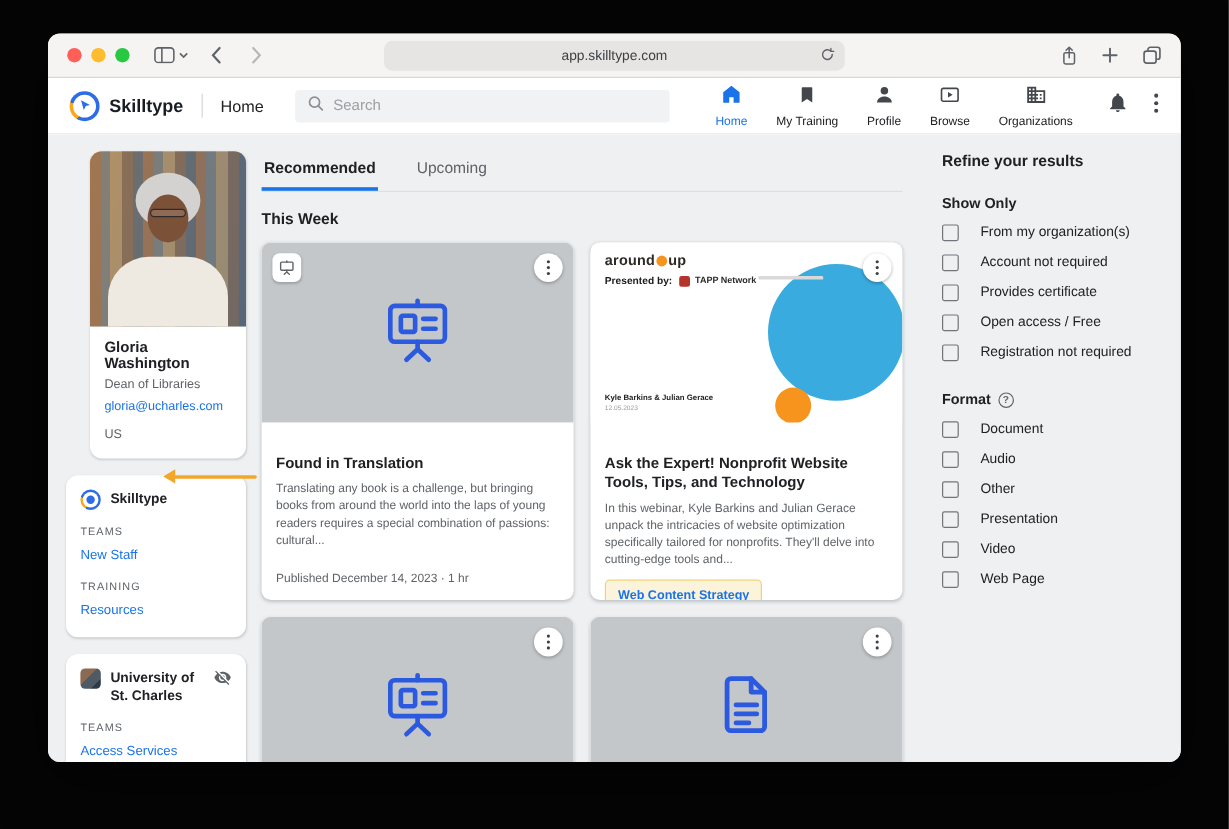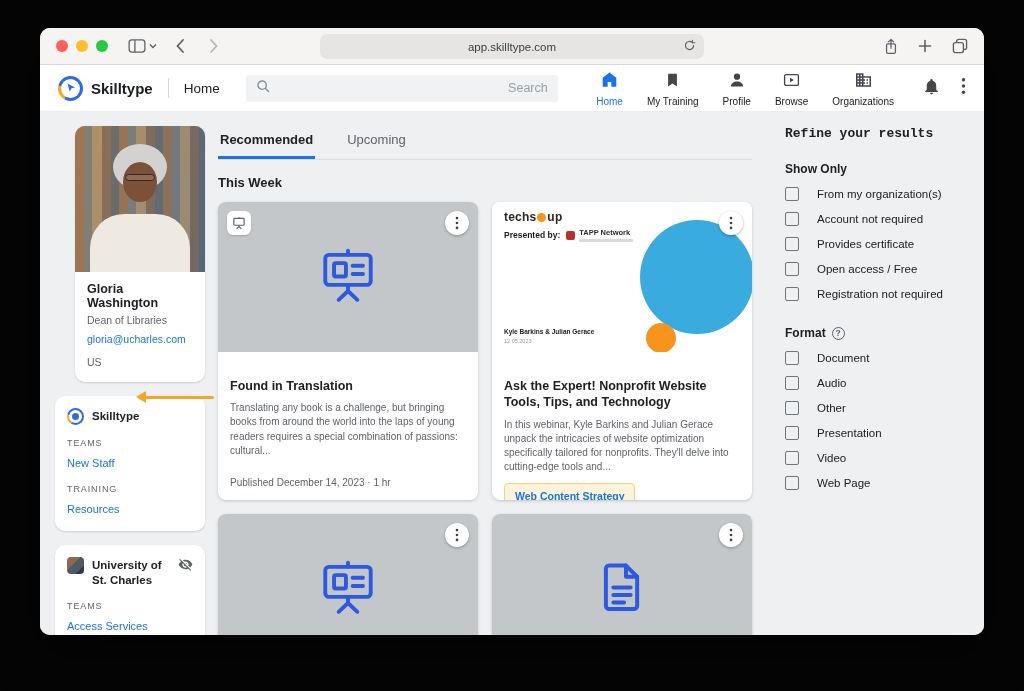--- a/index.html
+++ b/index.html
@@ -35,21 +35,21 @@
     background:conic-gradient(from 210deg,#f6a81f 0 75deg,#2e6be6 75deg 360deg);
     display:flex;align-items:center;justify-content:center;}
   .logo::before{content:"";position:absolute;inset:3px;background:#fff;border-radius:50%;}
   .logo svg{position:relative;z-index:1;}
   .brand{font-size:15px;font-weight:700;color:#181c25;margin-left:8px;}
   .hdr-divider{width:1px;height:20px;background:#d6d6d6;margin:0 15px;}
   .hdr-section{font-size:13.5px;color:#202124;}
   .searchbox{margin-left:26px;width:312px;height:27px;background:#f1f2f3;border-radius:3px;
     display:flex;align-items:center;padding:0 10px;gap:8px;color:#8a9096;}
   .searchbox input{border:0;background:transparent;outline:none;font-size:12.5px;color:#c2410c;width:100%;
-    font-family:inherit;text-align:right;}
+    font-family:inherit;}
   .searchbox input::placeholder{color:#9aa0a6;}
   .hdr-nav{margin-left:auto;display:flex;align-items:flex-end;gap:24px;}
   .nav-item{display:flex;flex-direction:column;align-items:center;gap:3px;color:#43474c;cursor:pointer;}
   .nav-item .lbl{font-size:10px;color:#202124;white-space:nowrap;}
   .nav-item.active{color:#1a73e8;}
   .nav-item.active .lbl{color:#1a73e8;}
   .bell{margin-left:28px;color:#43474c;}
   .kebab-hdr{margin-left:20px;color:#43474c;}
 
   
@@ -116,29 +116,29 @@
   .thumb-inner{position:absolute;inset:0;padding:8px 0 0 12px;}
   .circle-blue{position:absolute;left:148px;top:18px;width:114px;height:114px;border-radius:50%;background:#3aabde;}
   .circle-orange{position:absolute;left:154px;top:121px;width:30px;height:30px;border-radius:50%;background:#f7941e;}
   .ts-logo{font-size:12px;font-weight:800;color:#2d2a26;display:flex;align-items:center;letter-spacing:.2px;}
   .ts-o{width:9px;height:9px;border-radius:50%;background:#f7941e;display:inline-block;margin:1px 1px 0;}
   .thumb-title{margin-top:6px;font-size:13px;line-height:16px;font-weight:800;color:#f7941e;position:relative;z-index:2;width:150px;}
   .presented{margin-top:5px;display:flex;align-items:center;gap:6px;position:relative;z-index:2;}
   .presented .pb{font-size:8.5px;font-weight:800;color:#1b1b1b;}
   .tapp{display:flex;align-items:center;gap:4px;}
   .tapp-mark{width:9px;height:9px;background:#b5332a;border-radius:2px;flex:0 0 9px;}
-  .tapp-col{display:flex;flex-direction:column;gap:2px;}
+  .tapp-col{display:flex;flex-direction:row;gap:2px;}
   .tapp-name{font-size:7.5px;font-weight:800;color:#2b2b2b;line-height:1;}
   .tapp-sub{width:54px;height:3px;background:#d9d9d9;border-radius:1px;}
   .speakers{position:absolute;left:12px;bottom:17px;font-size:6.5px;font-weight:700;color:#222;z-index:2;}
   .tdate{position:absolute;left:12px;bottom:8px;font-size:5.5px;color:#9a9a9a;z-index:2;}
 
   
   .col-filters{margin-left:33px;width:200px;}
-  .f-title{font-size:13px;font-weight:700;color:#202124;font-family:Liberation Mono, monospace;}
+  .f-title{font-size:13px;font-weight:700;color:#202124;}
   .f-sub{font-size:12px;font-weight:700;color:#202124;margin-top:21px;display:flex;align-items:center;gap:6px;}
   .chk-row{display:flex;align-items:center;gap:18px;margin-top:11px;cursor:pointer;}
   .chk{width:14px;height:14px;border:1.6px solid #70757a;border-radius:2px;flex:0 0 14px;background:transparent;}
   .chk-lbl{font-size:11.5px;color:#202124;}
   .mt-lg{margin-top:25px;}
   .help{width:13px;height:13px;border:1.4px solid #5f6368;border-radius:50%;color:#5f6368;font-size:8.5px;
     font-weight:700;display:flex;align-items:center;justify-content:center;cursor:pointer;line-height:1;}
 
   
   .arrow-anno{position:absolute;left:96px;top:363px;width:78px;height:13px;z-index:40;pointer-events:none;}
@@ -376,21 +376,21 @@
           </div>
           <div class="cfooter">Published December 14, 2023 · 1 hr</div>
         </div>
 
         <div class="lcard r1">
           <div class="media thumb">
             <div class="thumb-inner">
               <span class="circle-blue"></span>
               <span class="circle-orange"></span>
               <div class="ts-logo">
-                <span>techs</span>
+                <span>around</span>
                   <span class="ts-o"></span>
                   <span>up</span>
               </div>
               <div class="presented">
                 <span class="pb">Presented by:</span>
                 <span class="tapp">
                   <span class="tapp-mark"></span>
                   <span class="tapp-col">
                     <span class="tapp-name">TAPP Network</span>
                     <span class="tapp-sub"></span>

